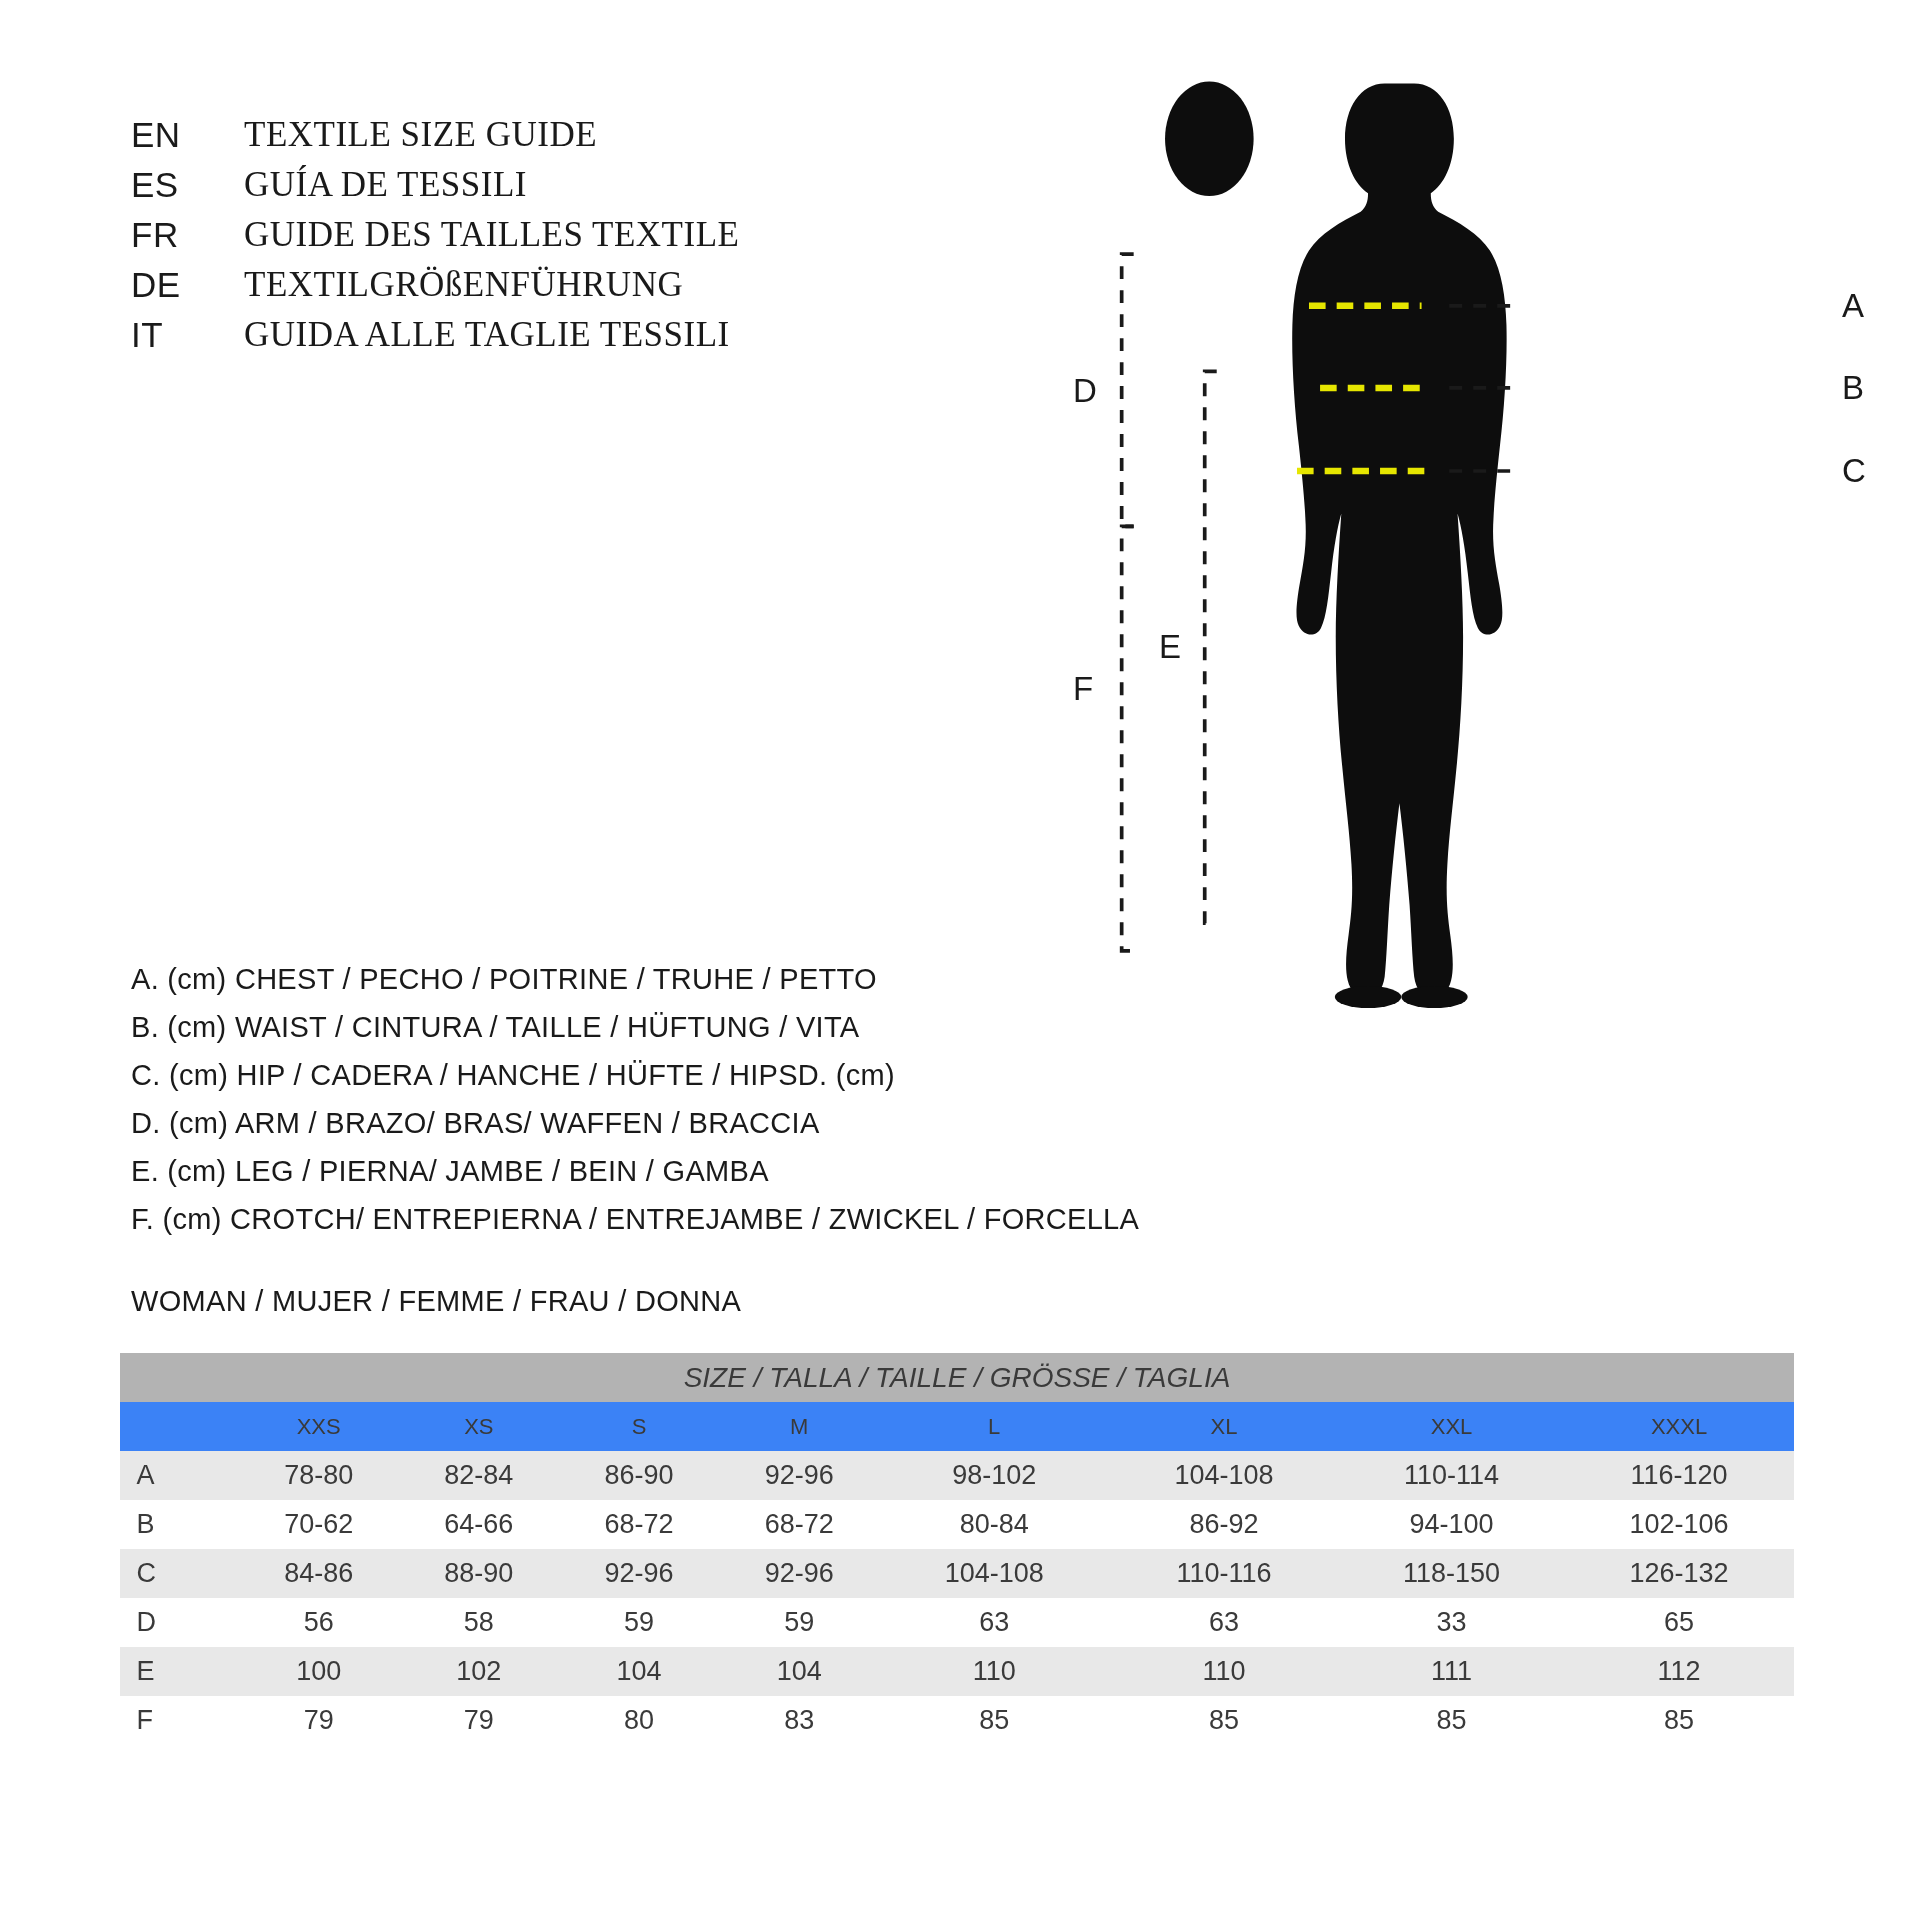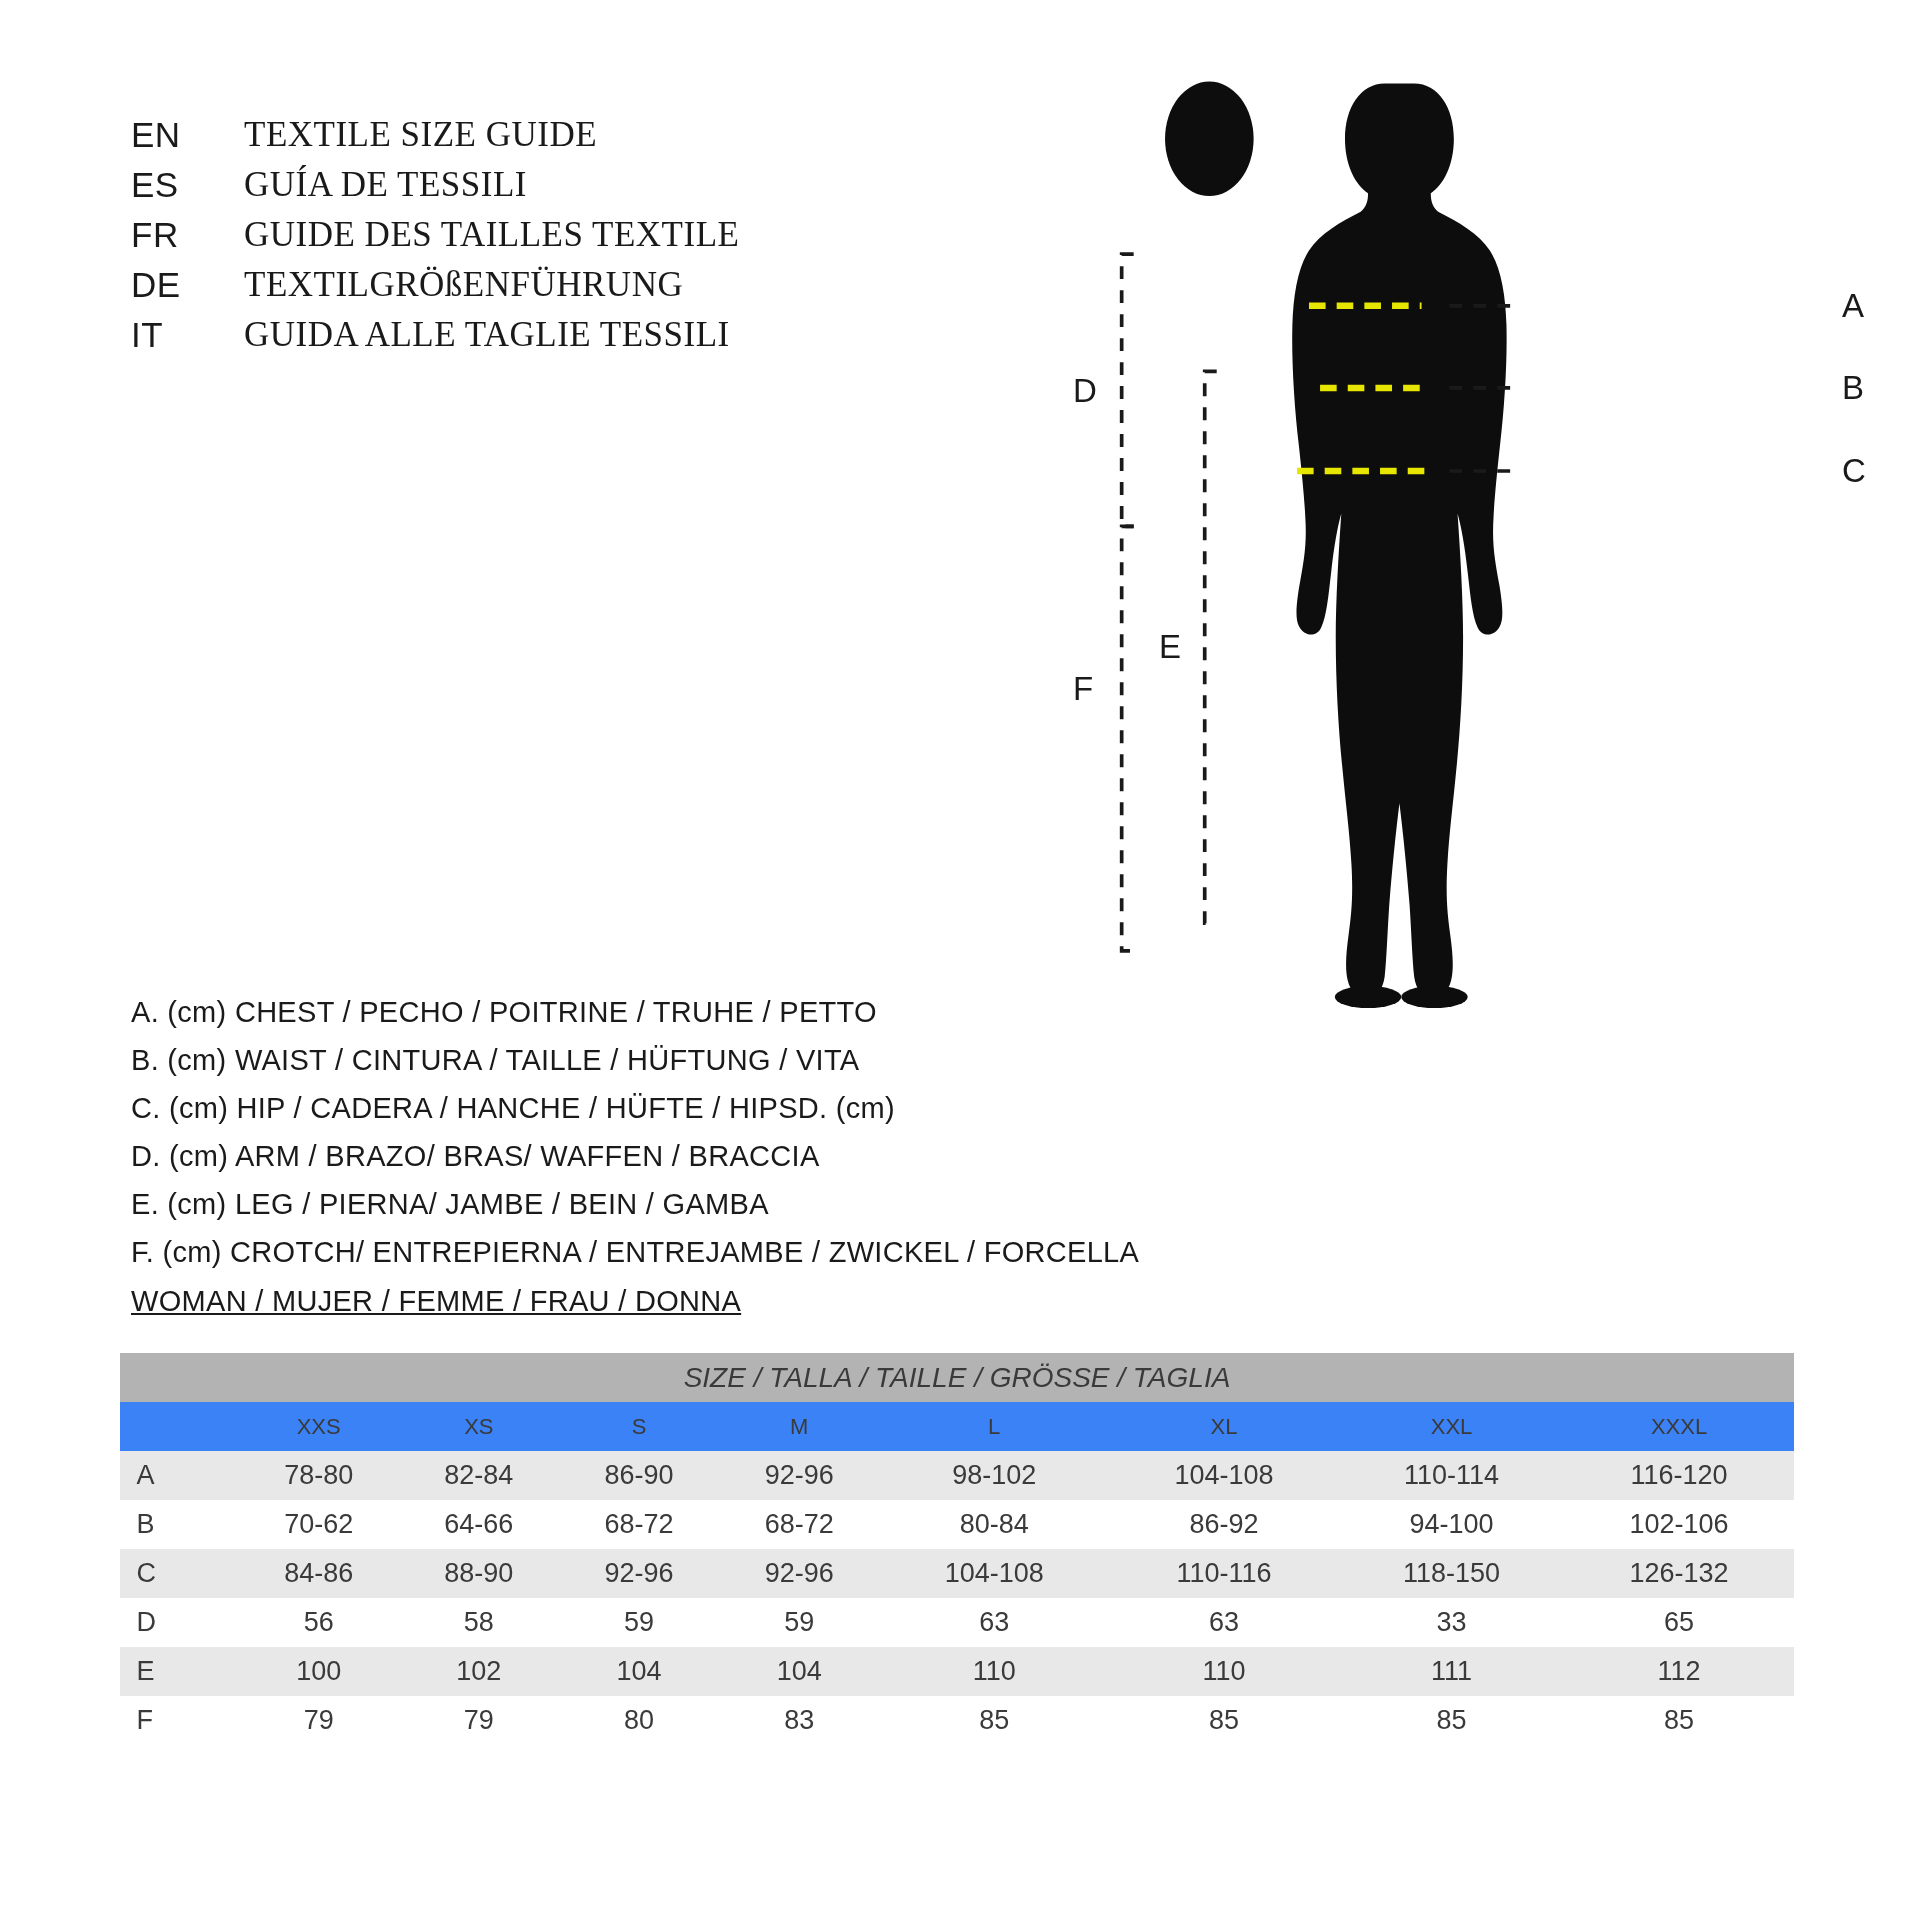--- a/index.html
+++ b/index.html
@@ -39,37 +39,35 @@
     white-space: nowrap;
     font-family: Liberation Serif, serif;
   }
 
   
   #legend-block {
     position: absolute;
     left: 131px;
     top: 955px;
     width: 1108px;
-    margin-top: 33px;
   }
   .legend-row {
     font-size: 29px;
     line-height: 48px;
     white-space: nowrap;
     letter-spacing: 0.3px;
   }
 
   
   #group-label {
     position: absolute;
     left: 131px;
     top: 1285px;
     font-size: 29px;
     letter-spacing: 0.3px;
-    text-decoration: underline;
   }
 
   
   #size-table {
     position: absolute;
     left: 120px;
     top: 1353px;
     width: 1674px;
     border-collapse: collapse;
     font-size: 27px;

